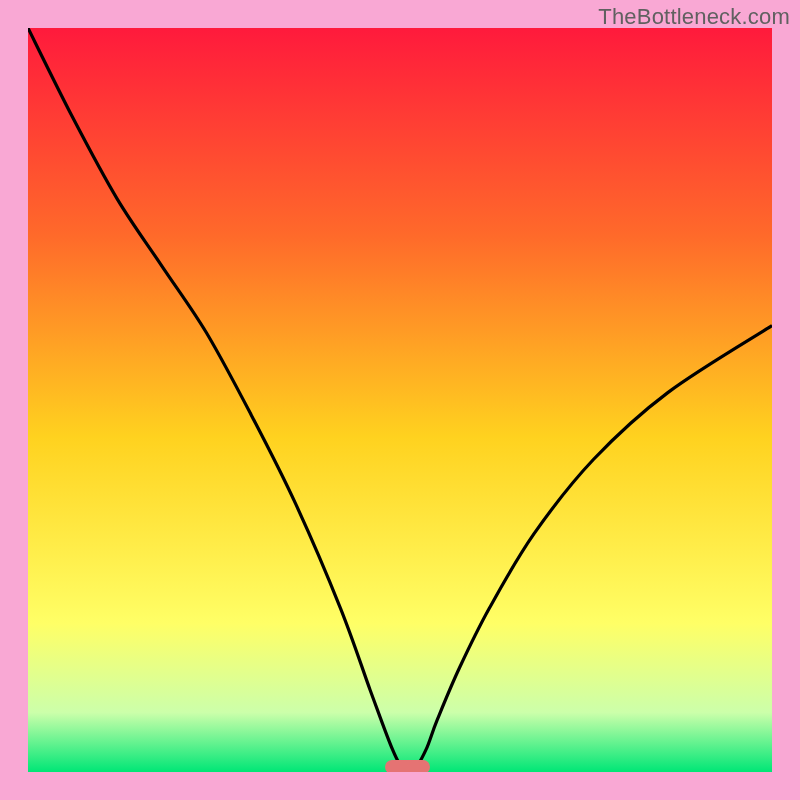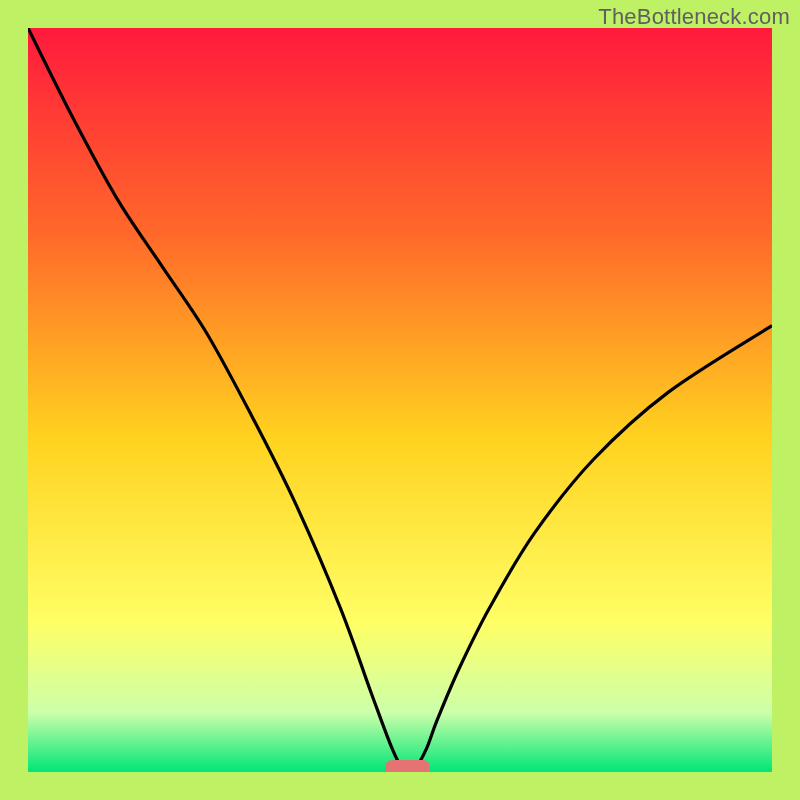--- a/index.html
+++ b/index.html
@@ -8,21 +8,21 @@
     width: 800px;
     height: 800px;
     overflow: hidden;
     background: #000;
     font-family: Arial, Helvetica, sans-serif;
   }
   .frame {
     position: relative;
     width: 800px;
     height: 800px;
-    background: #bef264;
+    background: #f9a8d4;
   }
   .plot {
     position: absolute;
     left: 28px;
     top: 28px;
     width: 744px;
     height: 744px;
     overflow: hidden;
   }
   .attrib {

